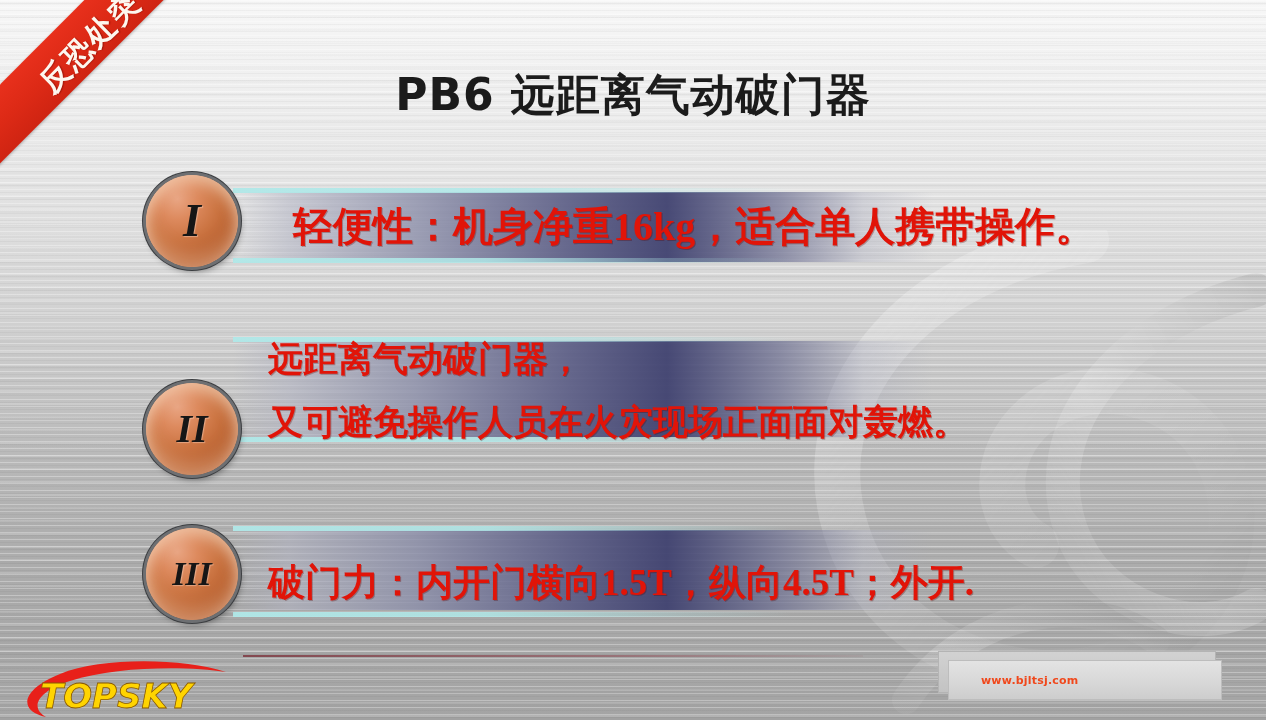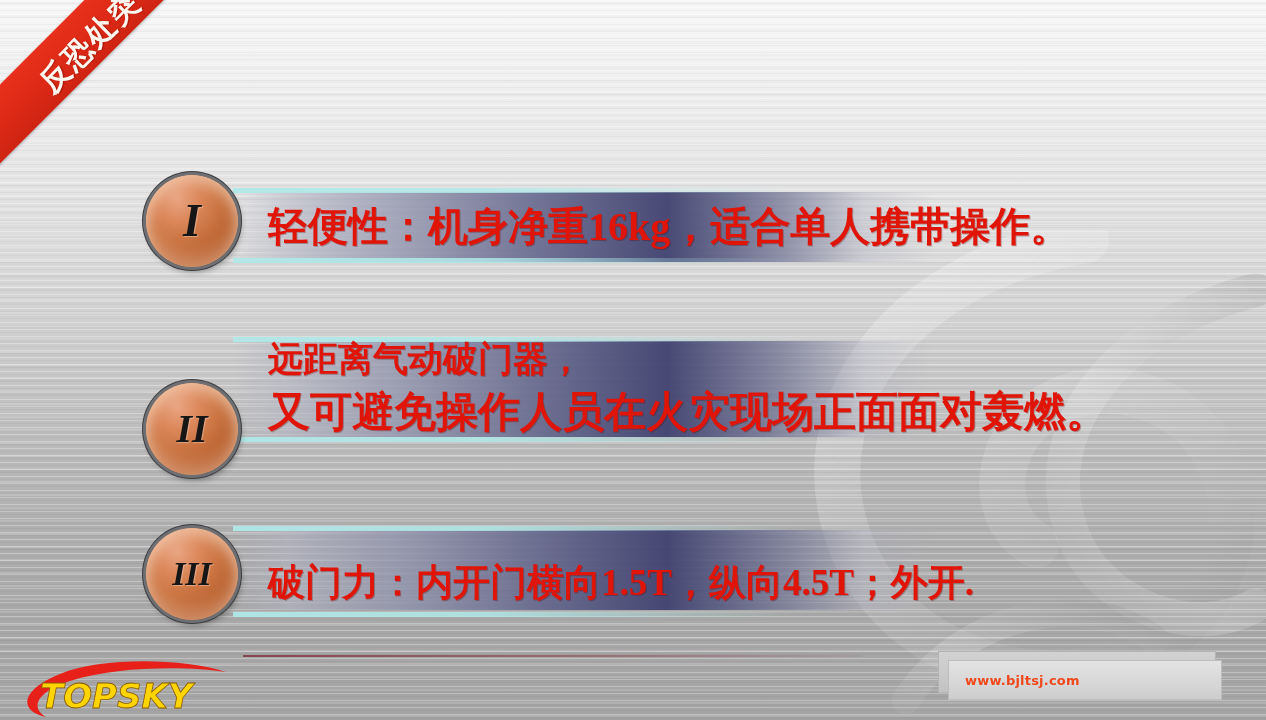--- a/index.html
+++ b/index.html
@@ -246,25 +246,25 @@
     top: 660px;
     width: 272px;
     height: 38px;
     background: linear-gradient(to bottom, #e3e3e3 0%, #d8d8d8 55%, #cdcdcd 100%);
     border: 1px solid #bdbdbd;
     z-index: 9;
     display: flex;
     align-items: center;
   }
   .url-text {
-    margin-left: 16px;
+    margin-left: 32px;
     color: #f0481c;
     font-family: "DejaVu Sans", "Liberation Sans", sans-serif;
     font-weight: bold;
-    font-size: 13px;
+    font-size: 11px;
     letter-spacing: 0.2px;
     white-space: nowrap;
   }
 </style>
 </head>
 <body>
 
 <div id="slide">
 
   <svg class="swirl" viewBox="0 0 520 500" xmlns="http://www.w3.org/2000/svg">
@@ -286,37 +286,38 @@
   </svg>
 
   <div class="brush"></div>
   <div class="brush2"></div>
 
   <div class="ribbon-wrap">
     <div class="ribbon"></div>
     <div class="ribbon-text">反恐处突</div>
   </div>
 
+  <div class="title">PB6  远距离气动破门器</div>
 
   <div class="row">
     <div class="band" style="top:192px;"></div>
     <div class="band-line" style="top:188px;"></div>
     <div class="band-line" style="top:258px;"></div>
-    <div class="rowtext" style="top:199px; font-size:40px;">轻便性：机身净重16kg，适合单人携带操作。</div>
+    <div class="rowtext" style="top:199px; font-size:40px;margin-left:25px;">轻便性：机身净重16kg，适合单人携带操作。</div>
   </div>
   <div class="badge" style="left:146px; top:175px;">
     <span>I</span>
   </div>
 
   <div class="row">
     <div class="band" style="top:341px; height:96px;"></div>
     <div class="band-line" style="top:337px;"></div>
     <div class="band-line" style="top:437px;"></div>
     <div class="rowtext" style="top:336px; font-size:35px;">远距离气动破门器，</div>
-    <div class="rowtext" style="top:384px; font-size:42px;">又可避免操作人员在火灾现场正面面对轰燃。</div>
+    <div class="rowtext" style="top:399px; font-size:35px;">又可避免操作人员在火灾现场正面面对轰燃。</div>
   </div>
   <div class="badge" style="left:146px; top:343px;margin-top:40px;">
     <span style="font-size:40px;">II</span>
   </div>
 
   <div class="row">
     <div class="band" style="top:530px; height:80px;"></div>
     <div class="band-line" style="top:526px;"></div>
     <div class="band-line" style="top:612px;"></div>
     <div class="rowtext" style="top:558px; font-size:37px;">破门力：内开门横向1.5T，纵向4.5T；外开.</div>

